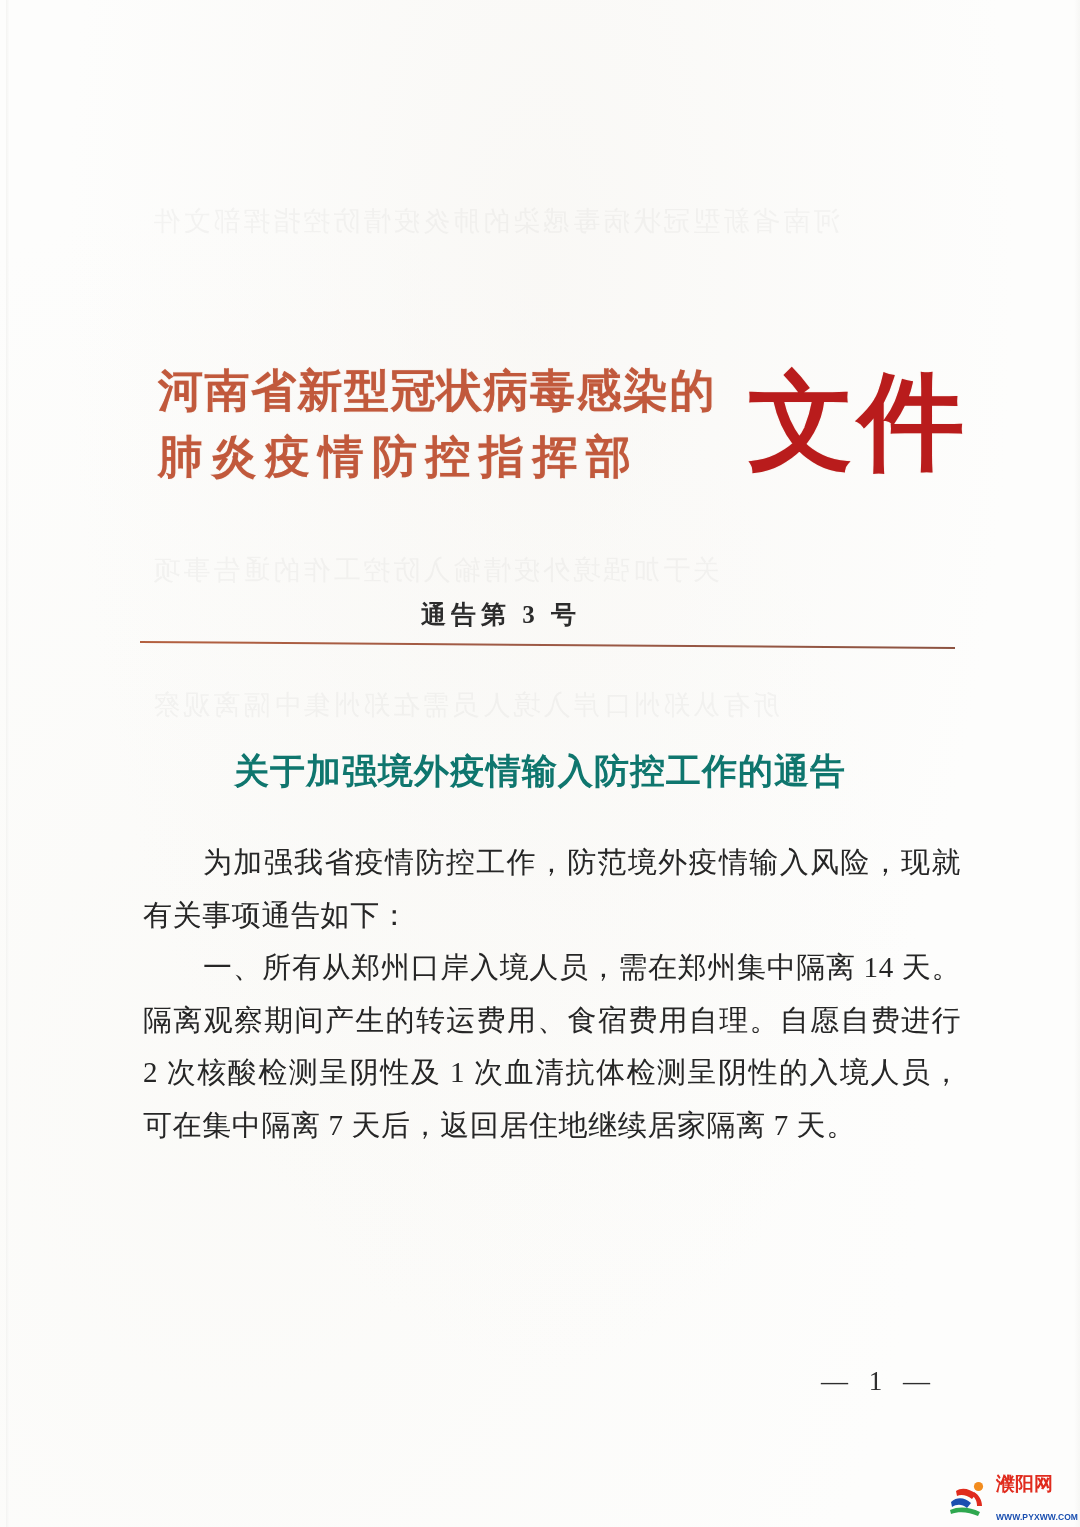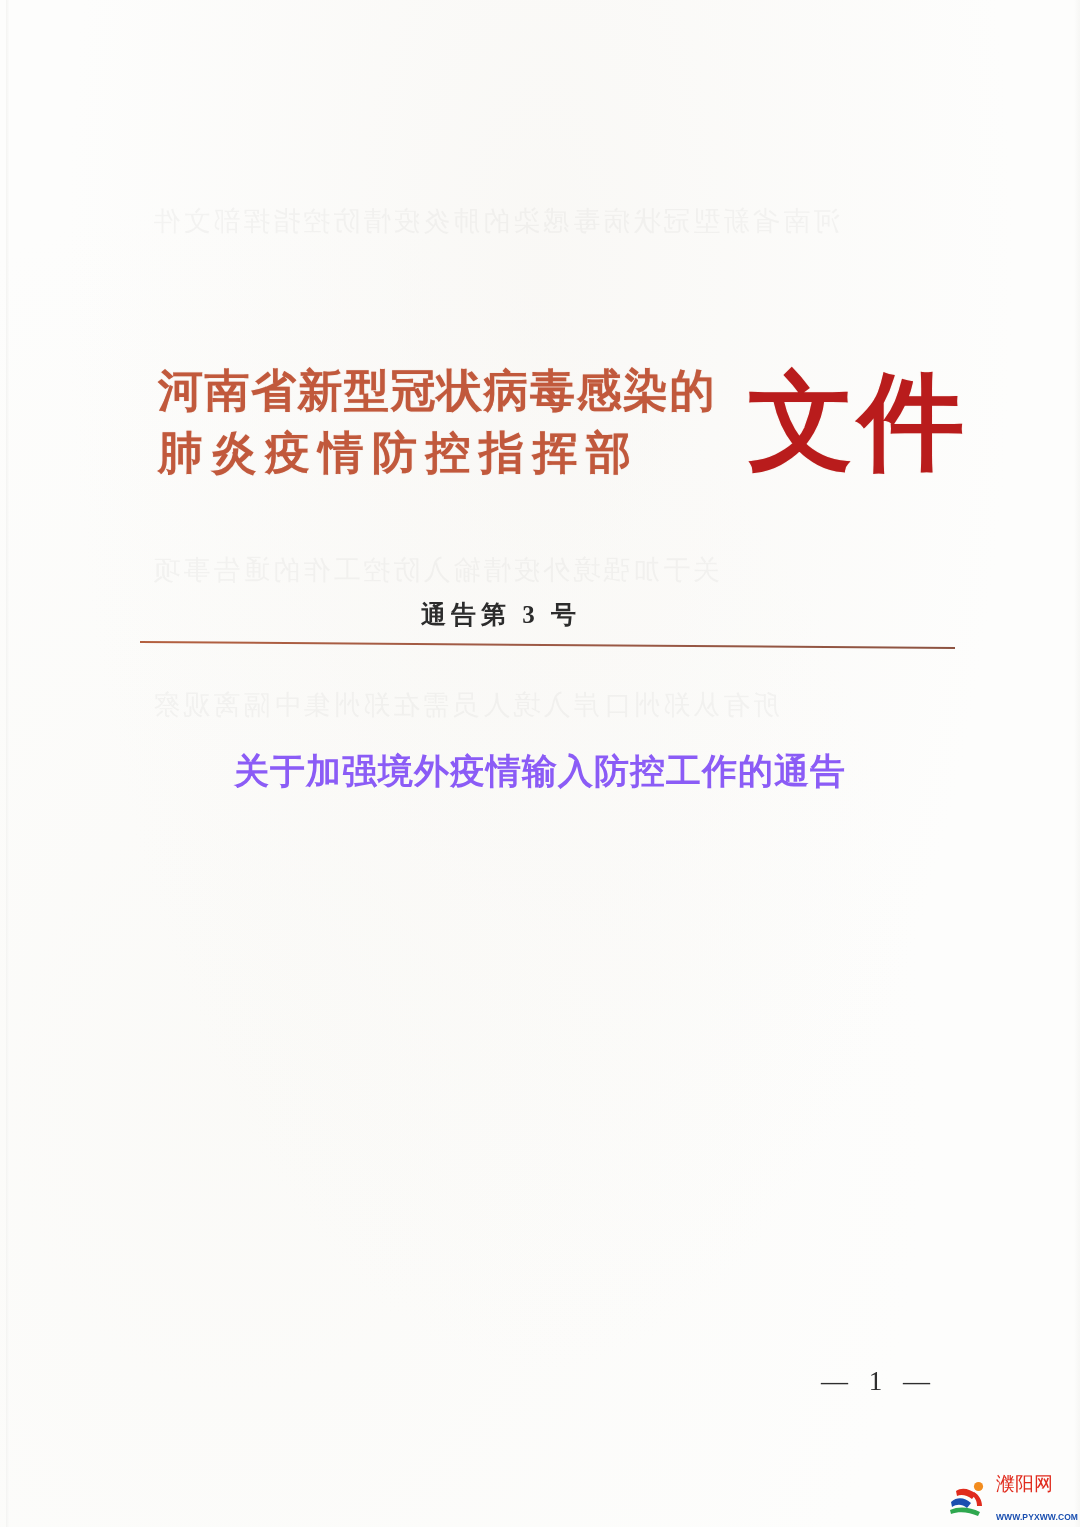--- a/index.html
+++ b/index.html
@@ -79,21 +79,20 @@
     font-size: 45px;
     line-height: 66px;
     font-weight: 700;
     letter-spacing: 1.5px;
     white-space: nowrap;
     font-family: "DejaVu Sans", "Liberation Sans", sans-serif;
     text-shadow: 0 0 1px rgba(193,89,60,.45);
   }
   .masthead-line.l2 {
     letter-spacing: 8.5px;
-    font-family: Liberation Mono, monospace;
   }
   .masthead-wenjian {
     position: absolute;
     left: 598px;
     top: -2px;
     color: #b91c1c;
     font-size: 106px;
     line-height: 132px;
     font-weight: 700;
     letter-spacing: 4px;
@@ -131,21 +130,21 @@
   
   .doc-title {
     position: absolute;
     left: 0;
     top: 748px;
     width: 1080px;
     text-align: center;
     font-size: 35px;
     line-height: 48px;
     font-weight: 700;
-    color: #8b5cf6;
+    color: #0f766e;
     letter-spacing: 1px;
     font-family: "Liberation Serif", "DejaVu Serif", serif;
   }
 
   
   .body-text {
     position: absolute;
     left: 143px;
     top: 836px;
     width: 818px;
@@ -199,21 +198,21 @@
   }
   .wm-text {
     display: flex;
     flex-direction: column;
     justify-content: center;
     line-height: 1;
   }
   .wm-name {
     color: #e02b1d;
     font-size: 19px;
-    font-weight: 400;
+    font-weight: 700;
     letter-spacing: 0px;
     font-family: "DejaVu Sans", "Liberation Sans", sans-serif;
   }
   .wm-url {
     color: #1a4fb0;
     font-size: 8.5px;
     font-weight: 700;
     letter-spacing: 0.1px;
     margin-top: 20px;
     font-family: "Liberation Sans", sans-serif;
@@ -241,20 +240,22 @@
   </div>
 
   <div class="doc-number">
     <span class="doc-number-inner">通告第 3 号</span>
   </div>
   <div class="red-rule"></div>
 
   <div class="doc-title">关于加强境外疫情输入防控工作的通告</div>
 
   <div class="body-text">
+    <p class="para">为加强我省疫情防控工作，防范境外疫情输入风险，现就有关事项通告如下：</p>
+    <p class="para">一、所有从郑州口岸入境人员，需在郑州集中隔离 14 天。隔离观察期间产生的转运费用、食宿费用自理。自愿自费进行 2 次核酸检测呈阴性及 1 次血清抗体检测呈阴性的入境人员，可在集中隔离 7 天后，返回居住地继续居家隔离 7 天。</p>
   </div>
 
   <div class="page-number">
     <span class="page-number-inner">— 1 —</span>
   </div>
 
   <div class="watermark">
     <div class="wm-logo">
       <svg viewBox="0 0 44 40" width="44" height="40" aria-hidden="true">
         <circle cx="30.5" cy="8.5" r="4.6" fill="#f28c1e"></circle>

